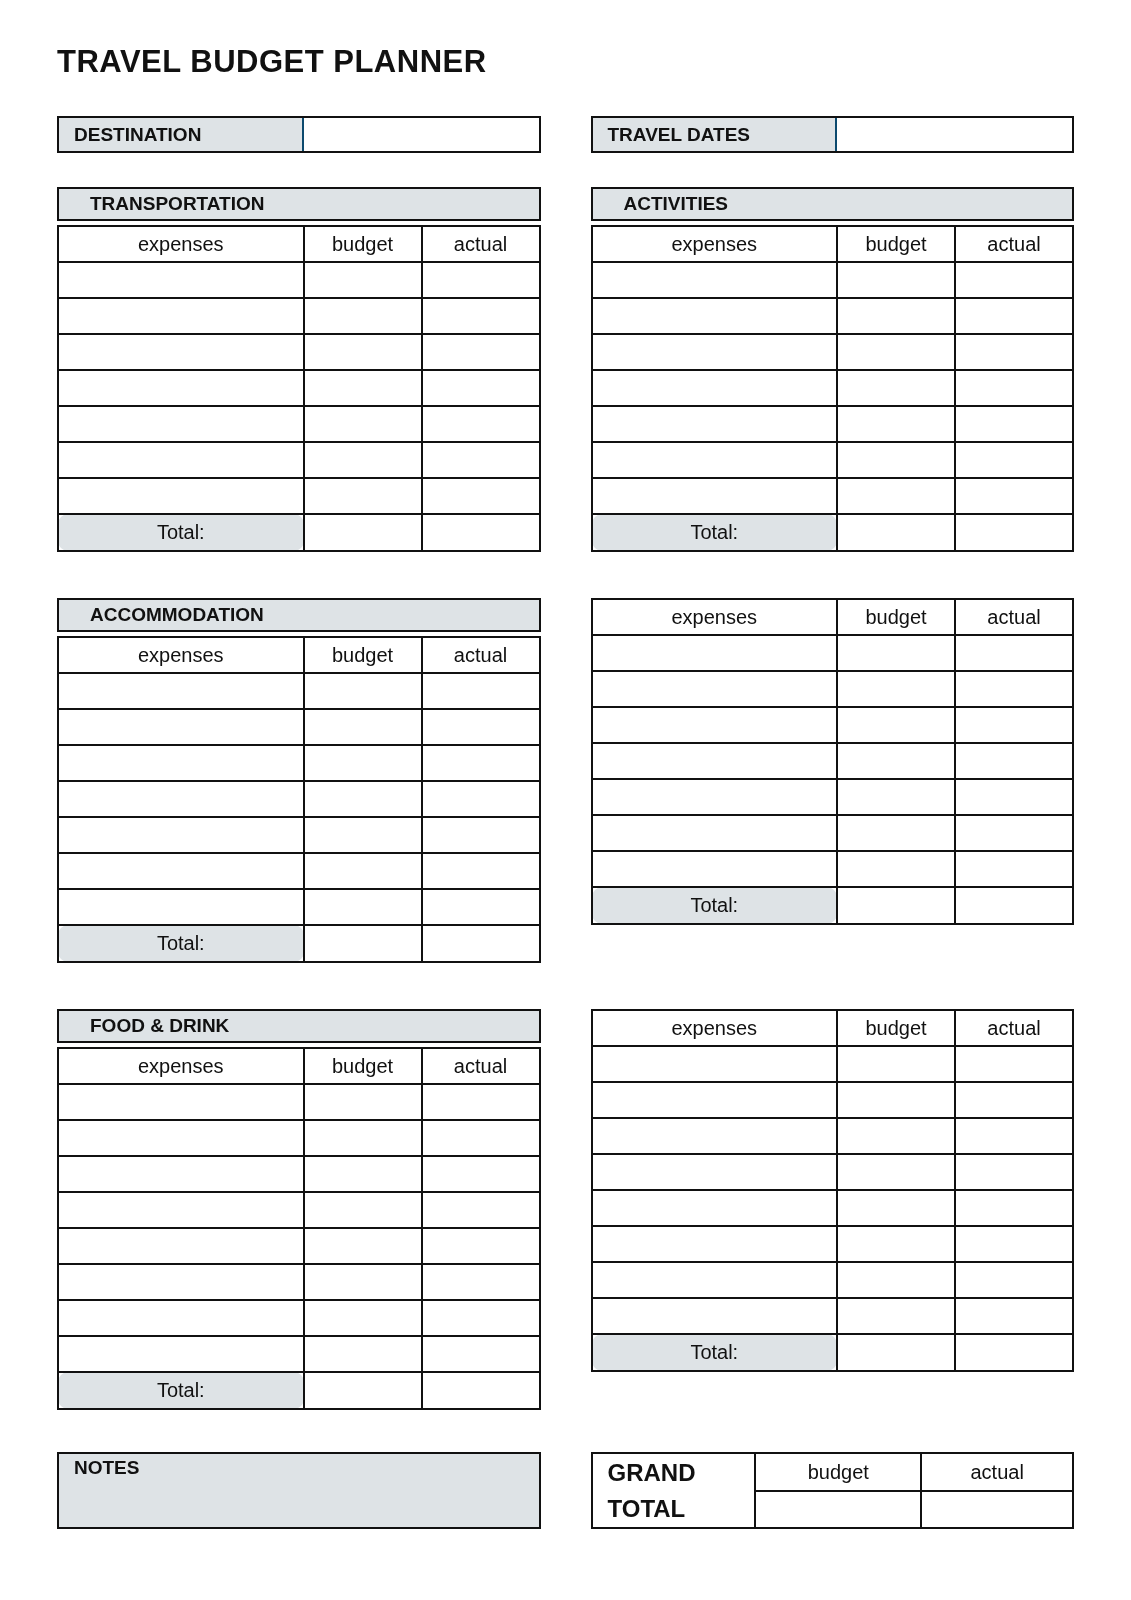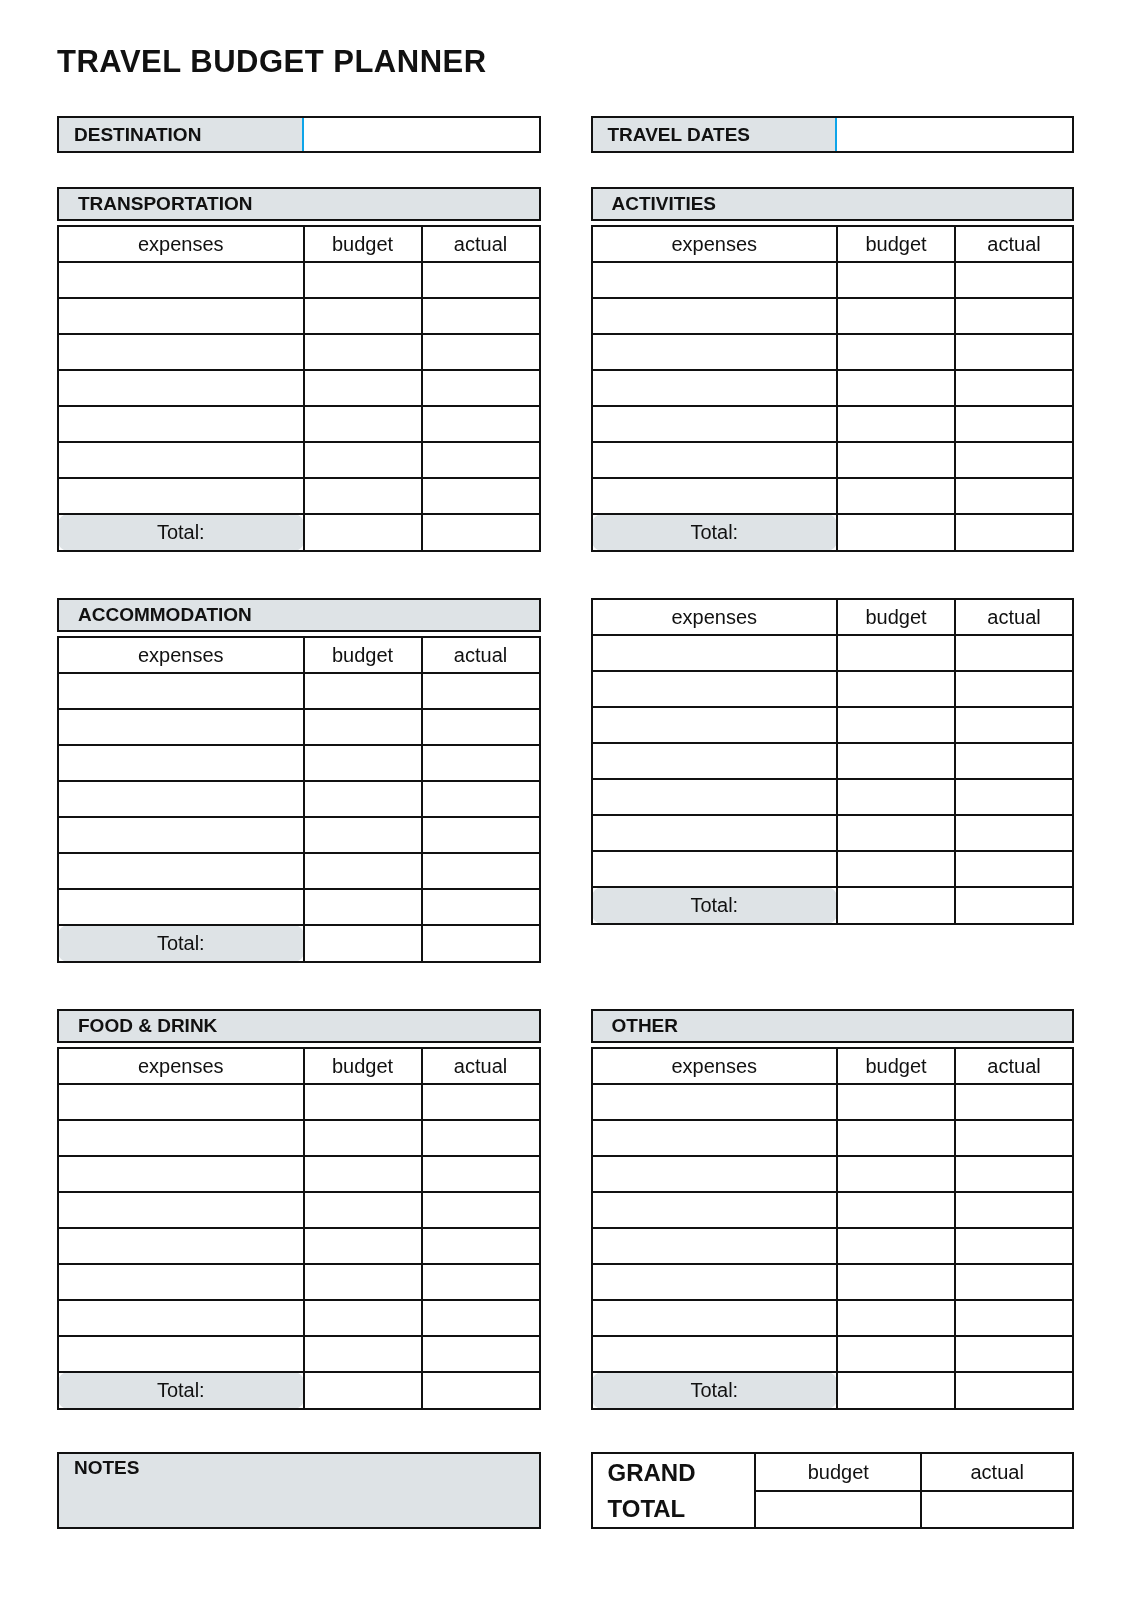--- a/index.html
+++ b/index.html
@@ -33,42 +33,42 @@
   .top-fields { margin-bottom: 34px; }
   .field-box {
     display: flex;
     border: 2px solid #111111;
     height: 37px;
     background: #ffffff;
   }
   .field-label {
     width: 51%;
     background: #dee3e6;
-    border-right: 2px solid #0ea5e9;
+    border-right: 2px solid #0c4a6e;
     display: flex;
     align-items: center;
     padding-left: 15px;
     font-weight: 700;
     font-size: 19px;
   }
   .field-input { flex: 1; background: #ffffff; }
 
   
   .sections-grid {
     row-gap: 46px;
     margin-bottom: 42px;
   }
   .budget-section { width: 100%; }
   .section-header {
     border: 2px solid #111111;
     background: #dee3e6;
     height: 34px;
     display: flex;
     align-items: center;
-    padding-left: 19px;
+    padding-left: 31px;
     font-weight: 700;
     font-size: 19px;
     margin-bottom: 4px;
   }
   table.expense-table {
     width: 100%;
     border-collapse: collapse;
     table-layout: fixed;
   }
   table.expense-table col.c-exp { width: 51%; }
@@ -461,21 +461,20 @@
           <tr>
             <td class="total-cell">Total:</td>
             <td></td>
             <td></td>
           </tr>
         </tfoot>
       </table>
     </section>
 
     <section class="budget-section">
-      <div class="section-header">OTHER</div>
       <table class="expense-table">
         <colgroup>
             <col class="c-exp">
             <col class="c-bud">
             <col class="c-act">
           </colgroup>
         <thead>
           <tr>
             <th>expenses</th>
             <th>budget</th>

